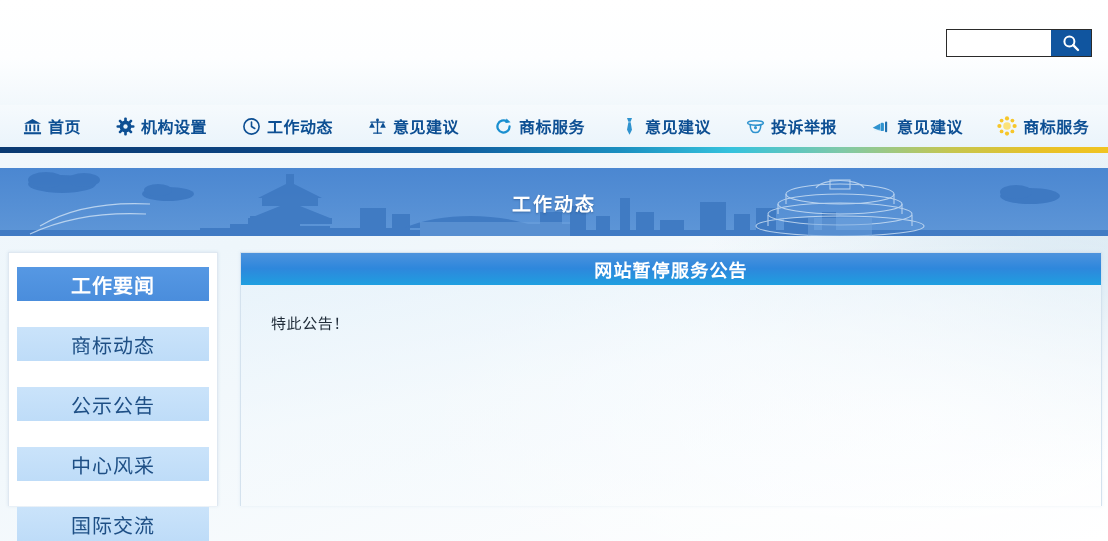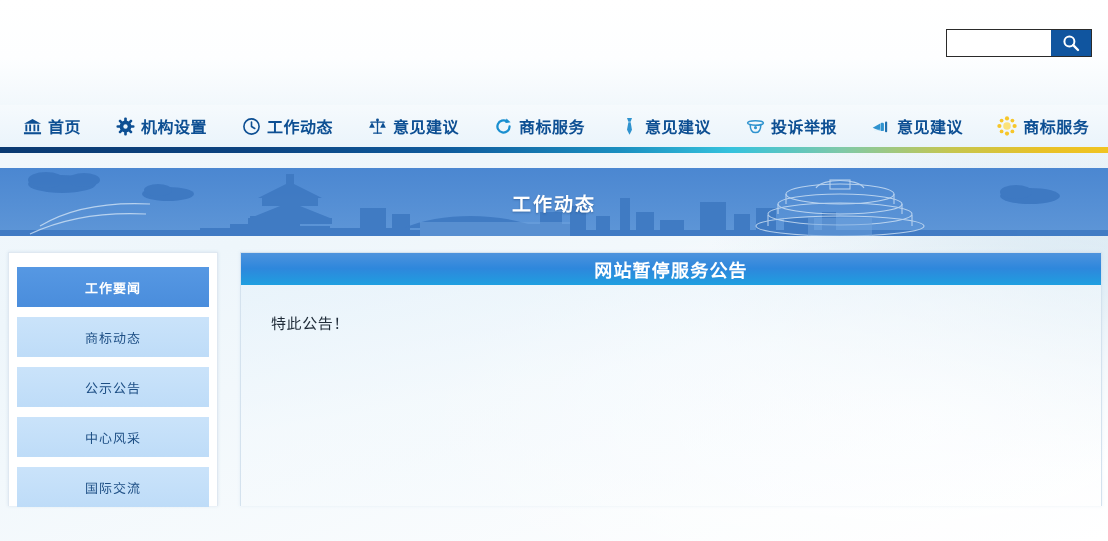--- a/index.html
+++ b/index.html
@@ -225,26 +225,26 @@
     flex: none;
     background: #ffffff;
     border: 1px solid #dfe8f1;
     border-bottom: none;
     box-sizing: border-box;
     padding: 14px 8px 0 8px;
     box-shadow: 0 0 3px rgba(140,170,200,0.25);
     height: 100%;
   }
   .side-item {
-    height: 40px;
-    margin-bottom: 10px;
+    height: 34px;
+    margin-bottom: 26px;
     background: linear-gradient(180deg, #cae3fa 0%, #bedcf8 100%);
     color: #1e4f85;
     font-family: "DejaVu Sans", "Liberation Sans", sans-serif;
-    font-size: 13px;
+    font-size: 20px;
     display: flex;
     align-items: center;
     justify-content: center;
     letter-spacing: 1px;
     cursor: pointer;
   }
   .side-item.active {
     background: linear-gradient(180deg, #5698e3 0%, #4a8ddc 100%);
     color: #ffffff;
     font-weight: bold;

